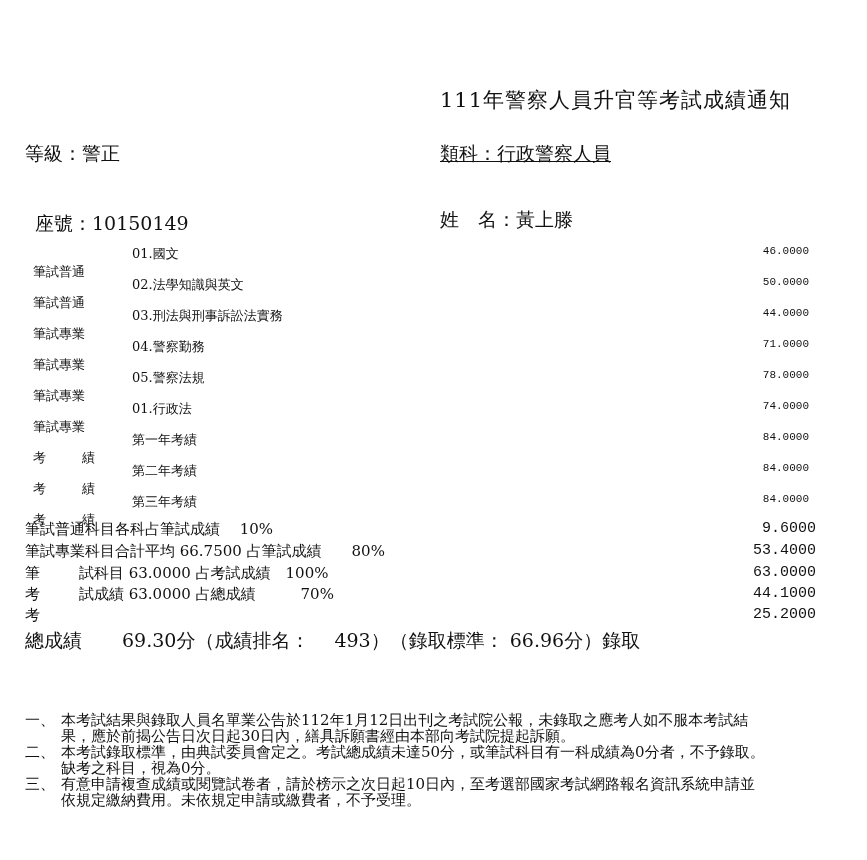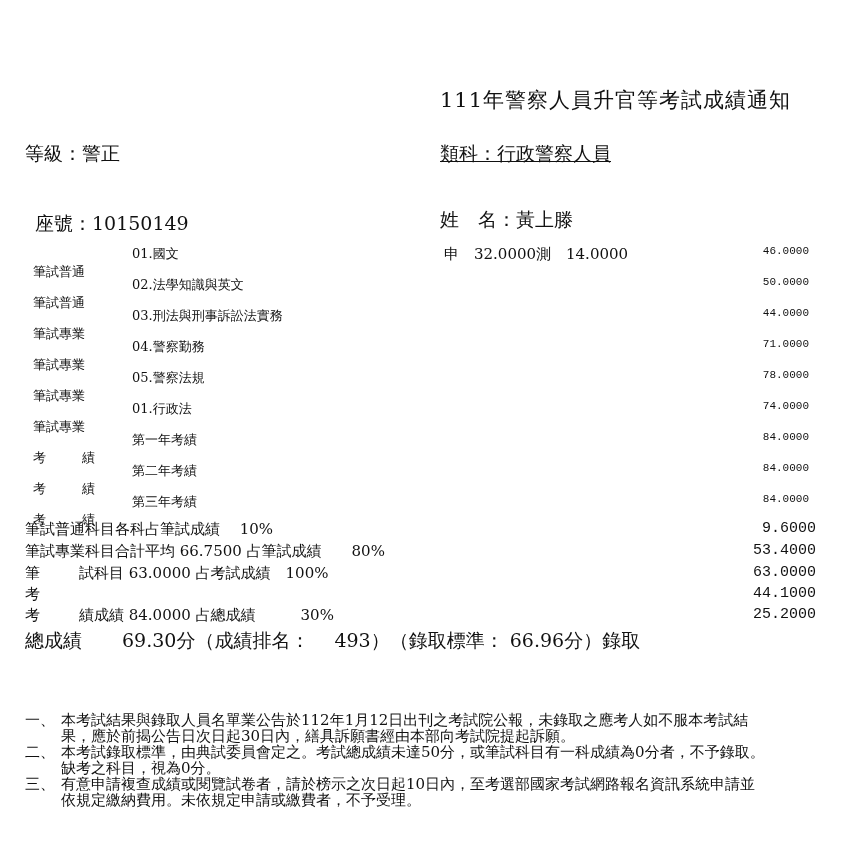--- a/index.html
+++ b/index.html
@@ -39,21 +39,20 @@
 <div class="abs hdr" style="left:35px; top:211px;">
   <span>座號：</span><span>10150149</span>
 </div>
 <div class="abs hdr" style="left:440px; top:207px;">
   <span>姓　名：</span><span>黃上滕</span>
 </div>
 
 <div class="row" style="top:245px;">
   <span class="cat">筆試普通</span>
   <span class="subj">01.國文</span>
-  <span class="extra">申　32.0000測　14.0000</span>
   <span class="score">46.0000</span>
 </div>
 <div class="row" style="top:276px;">
   <span class="cat">筆試普通</span>
   <span class="subj">02.法學知識與英文</span>
   <span class="score">50.0000</span>
 </div>
 <div class="row" style="top:307px;">
   <span class="cat">筆試專業</span>
   <span class="subj">03.刑法與刑事訴訟法實務</span>
@@ -107,25 +106,25 @@
   <span class="lab">筆試專業科目合計平均 66.7500 占筆試成績　　80%</span>
   <span class="val">53.4000</span>
 </div>
 <div class="sum" style="top:564px;">
   <span class="lab">筆</span>
   <span class="lab" style="left:54px;">試科目 63.0000 占考試成績　100%</span>
   <span class="val">63.0000</span>
 </div>
 <div class="sum" style="top:585px;">
   <span class="lab">考</span>
+  <span class="lab" style="left:54px;">試成績 63.0000 占總成績　　　70%</span>
   <span class="val">44.1000</span>
 </div>
 <div class="sum" style="top:606px;">
   <span class="lab">考</span>
-  <span class="lab" style="left:54px;">績成績 84.0000 占總成績　　　30%</span>
   <span class="val">25.2000</span>
 </div>
 
 <div class="abs total">
   <span>總成績</span><span style="display:inline-block; width:40px;"></span><span>69.30分</span><span>（成績排名：　 493）</span><span>（錄取標準： 66.96分）</span><span>錄取</span>
 </div>
 
 <div class="notes">
   <p class="note">
     <span class="num">一、</span>

